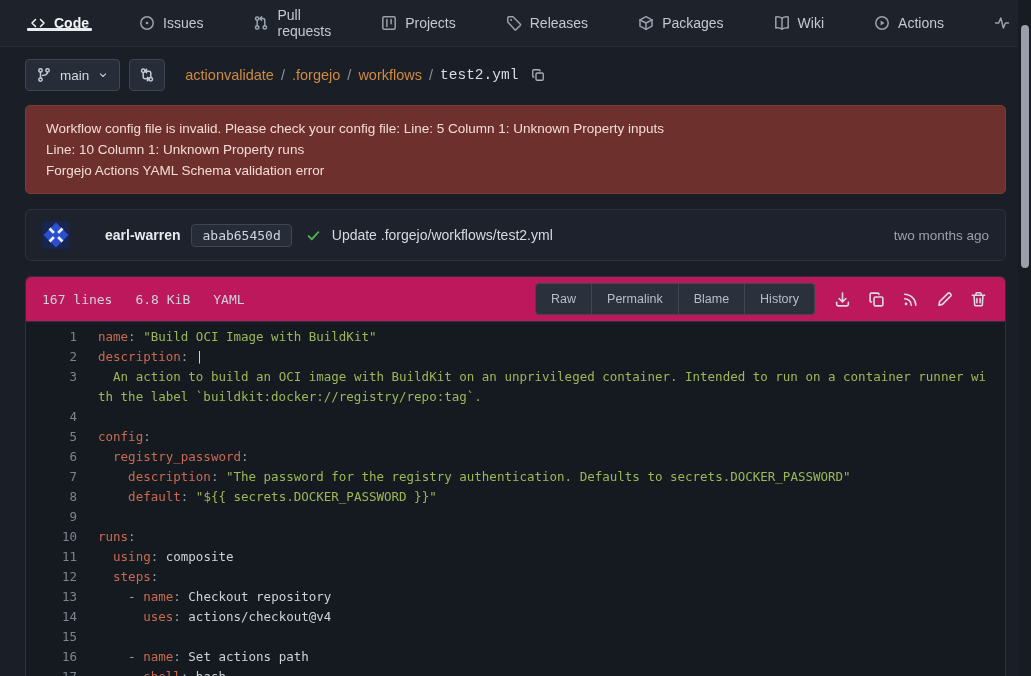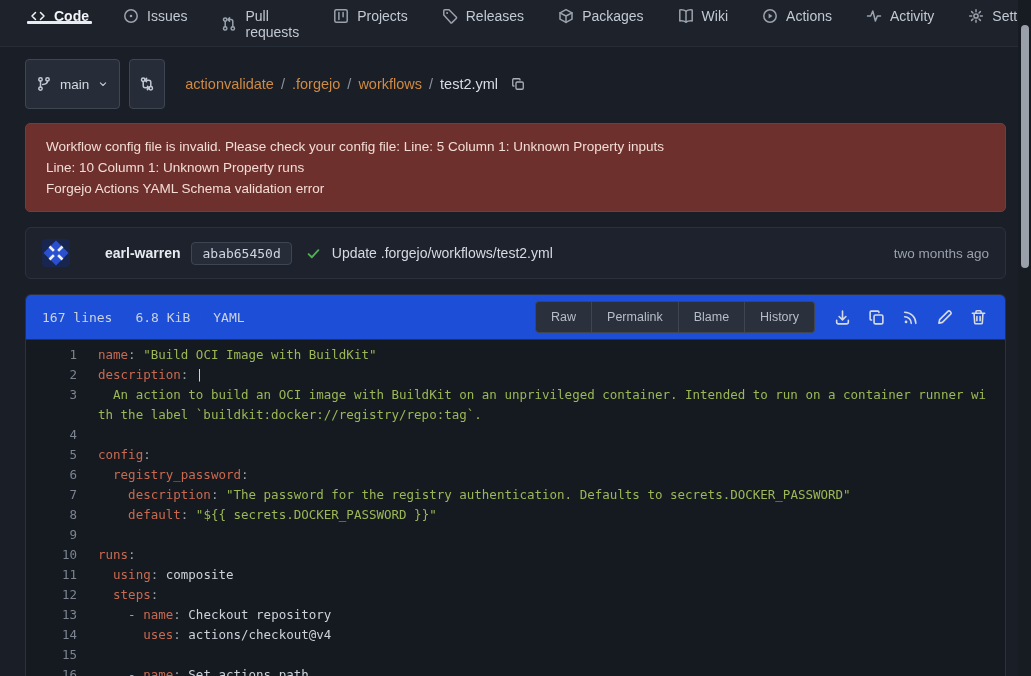--- a/index.html
+++ b/index.html
@@ -8,22 +8,22 @@
     background:#1a1e26;
     font-family:"Liberation Sans", sans-serif;
     color:#c9cfd8;
     position:relative;
   }
   .icon { display:inline-flex; align-items:center; justify-content:center; }
   .icon svg { display:block; }
 
   
   .navbar {
-    height:47px; display:flex; align-items:flex-start;
-    padding:8px 30px; gap:34px;
+    height:47px; display:flex; align-items:center;
+    padding:0 30px; gap:50px;
     background:#1d222b; border-bottom:1px solid #272d37;
   }
   .nav-item {
     display:flex; align-items:center; gap:8px;
     color:#c2c9d2; font-size:14px; cursor:pointer;
     position:relative; text-decoration:none;
   }
   .nav-item .icon { color:#9aa2ad; }
   .nav-item.active { color:#f2f4f7; font-weight:700; }
   .nav-item.active .icon { color:#f2f4f7; }
@@ -33,28 +33,28 @@
   }
   .nav-item.right { margin-left:auto; }
 
   
   .toolbar {
     display:flex; align-items:center; padding:12px 25px 14px; gap:9px;
   }
   .btn-branch, .btn-compare {
     display:flex; align-items:center; gap:8px;
     background:#272d38; border:1px solid #3e4653; border-radius:4px;
-    color:#d3d9e0; font-size:13.5px; padding:6px 10px; height:50px; cursor:pointer;
+    color:#d3d9e0; font-size:13.5px; padding:6px 10px; height:32px; cursor:pointer;
   }
   .btn-compare { width:36px; justify-content:center; }
   .btn-branch .icon, .btn-compare .icon { color:#c2c9d2; }
   .breadcrumb { margin-left:11px; font-size:14.5px; display:flex; align-items:center; gap:7px; }
   .breadcrumb a { color:#cf8a43; text-decoration:none; cursor:pointer; }
   .breadcrumb .sep { color:#8b939e; }
-  .breadcrumb .current { color:#d8dde3; }
+  .breadcrumb .current { color:#d8dde3;font-family:Liberation Mono, monospace; }
   .breadcrumb .icon { color:#aab1bb; margin-left:6px; cursor:pointer; }
 
   
   .error-banner {
     margin:0 25px 15px; background:#6d302d; border:1px solid #7a3a36;
     border-radius:5px; padding:12px 20px;
     color:#f3dcd6; font-size:13.5px; line-height:21px;
   }
 
   
@@ -74,21 +74,21 @@
   .commit-msg { color:#d6dbe2; font-size:14px; cursor:pointer; }
   .commit-time { margin-left:auto; color:#99a1ad; font-size:13.5px; }
 
   
   .file-box {
     margin:0 25px; border:1px solid #2c323d; border-bottom:none;
     border-radius:6px 6px 0 0; overflow:hidden;
   }
   .file-header {
     display:flex; align-items:center;
-    background:#1d4ed8; border-bottom:1px solid #2c323d;
+    background:#be185d; border-bottom:1px solid #2c323d;
     padding:6px 14px 6px 16px; height:45px;
   }
   .file-info {
     display:flex; align-items:center;
     font-family:"DejaVu Sans Mono", monospace; font-size:13px; color:#ccd2da;
   }
   .file-info .div { width:1px; height:17px; background:#4a515c; margin:0 11px; }
   .btn-group { margin-left:auto; display:flex; }
   .btn-group button {
     background:#2a313c; border:1px solid #3f4652; color:#b6bec9;

